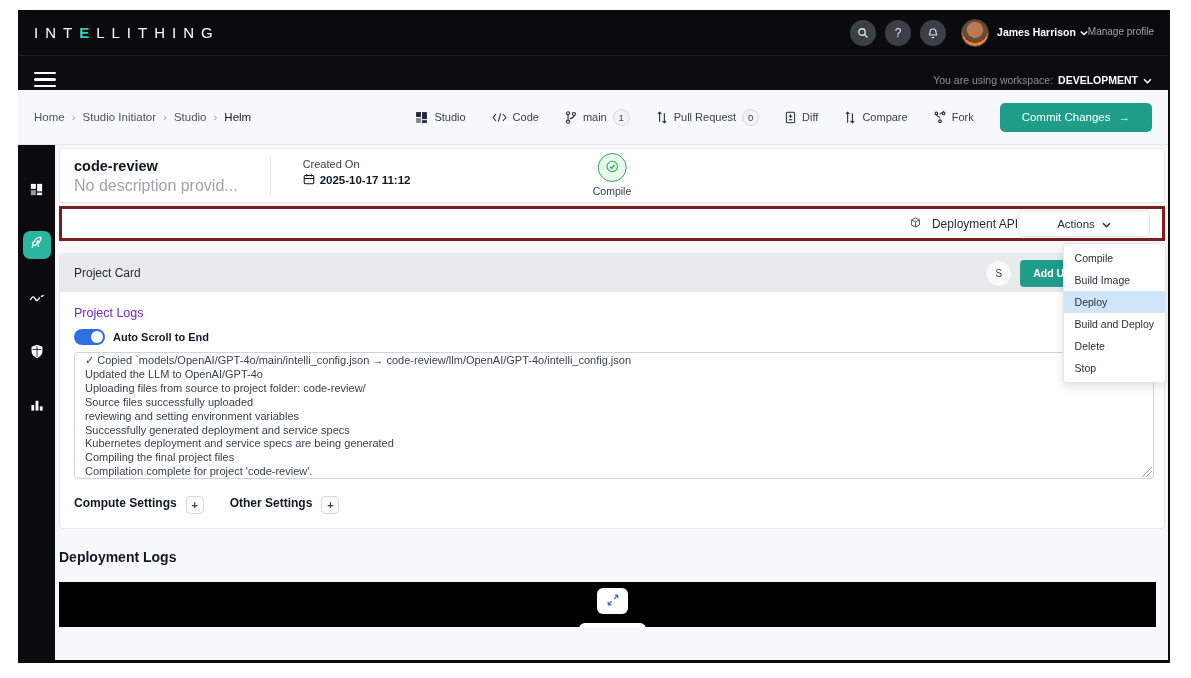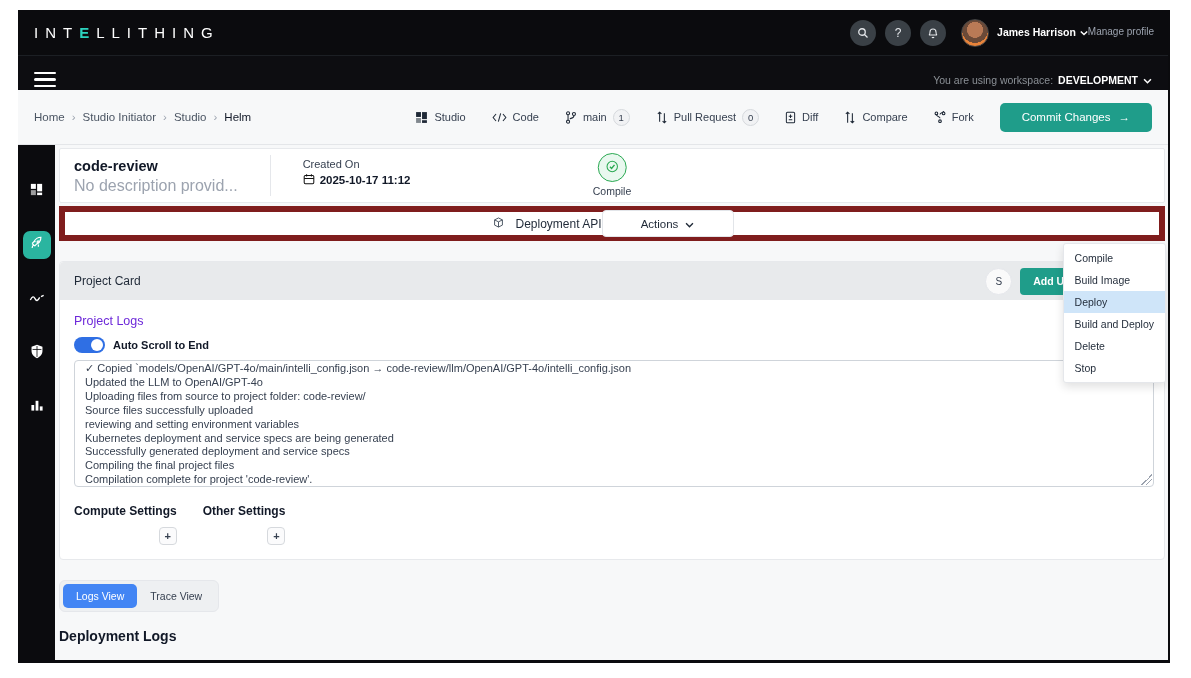--- a/index.html
+++ b/index.html
@@ -51,21 +51,21 @@
   .proj-name { font-size:14.5px; font-weight:700; color:#111827; }
   .proj-desc { font-size:16px; color:#9ca3af; margin-top:3px; }
   .vdiv { width:1px; background:#e5e7eb; margin:6px 0; }
   .created { padding:9px 14px 0 14px; }
   .created-label { font-size:11px; color:#374151; }
   .created-val { font-size:11.5px; font-weight:700; color:#111827; margin-top:3px; display:flex; align-items:center; gap:5px; }
   .compile-node { position:absolute; left:50%; top:4px; transform:translateX(-50%); display:flex; flex-direction:column; align-items:center; cursor:pointer; }
   .compile-circle { width:29px; height:29px; border-radius:50%; background:#e9f8ef; border:1.6px solid #2aa952; color:#2aa952; display:flex; align-items:center; justify-content:center; }
   .compile-label { font-size:10.5px; color:#374151; margin-top:3px; }
 
-  .deploy-row { height:35px; margin-bottom:20px; background:#fff; border:6px solid #7f1d1d; display:flex; align-items:center; justify-content:center; padding:0 12px 0 14px; }
+  .deploy-row { height:35px; margin-bottom:12px; background:#fff; border:3px solid #7f1d1d; display:flex; align-items:center; justify-content:flex-end; padding:0 12px 0 14px; }
   .deploy-title { display:flex; align-items:center; gap:10px; font-size:12px; color:#1f2937; }
   .actions-btn { width:132px; height:27px; background:#fff; border:1px solid #e2e5e9; border-radius:4px; font-size:11.5px; color:#1f2937; font-family:inherit; display:flex; align-items:center; justify-content:center; gap:7px; cursor:pointer; }
 
   .big-card { margin-bottom:20px; border:1px solid #e7e9ec; border-radius:4px; background:#fff; overflow:visible; }
   .gray-bar { height:38px; background:#e8eaec; border-radius:4px 4px 0 0; display:flex; align-items:center; justify-content:space-between; padding:0 62px 0 14px; }
   .gray-bar-title { font-size:12px; color:#1f2937; }
   .bar-right { display:flex; align-items:center; gap:8px; }
   .s-avatar { width:27px; height:27px; border-radius:50%; background:#fafafa; border:1px solid #e5e7eb; color:#374151; font-size:10px; display:flex; align-items:center; justify-content:center; cursor:pointer; }
   .adduser-btn { background:#1f9d8a; color:#fff; border:none; border-radius:4px; height:27px; padding:0 13px; font-size:10.5px; font-weight:700; font-family:inherit; cursor:pointer; }
 
@@ -74,21 +74,21 @@
   .toggle-row { display:flex; align-items:center; gap:8px; margin-bottom:7px; }
   .toggle { width:31px; height:16px; border-radius:9px; background:#2f6fe4; position:relative; cursor:pointer; flex:0 0 auto; }
   .toggle .knob { position:absolute; right:2px; top:2px; width:12px; height:12px; border-radius:50%; background:#fff; }
   .toggle-label { font-size:11px; font-weight:700; color:#111827; }
   .logbox { position:relative; border:1px solid #cfd4da; border-radius:4px; height:127px; padding:4px 14px 6px 10px; font-size:11px; line-height:13.9px; color:#374151; overflow:hidden; cursor:text; }
   .logbox .line { white-space:nowrap; }
   .logbox .line.first { margin-top:-3px; }
   .resize-grip { position:absolute; right:1px; bottom:1px; width:11px; height:11px; background:
       linear-gradient(135deg, transparent 0 50%, #9ca3af 50% 55%, transparent 55% 70%, #9ca3af 70% 75%, transparent 75%); cursor:nwse-resize; }
   .settings-row { display:flex; align-items:center; gap:26px; margin-top:17px; }
-  .setting { display:flex; align-items:flex-end; gap:9px; font-size:12px; font-weight:700; color:#111827;flex-direction:column; }
+  .setting { display:flex; align-items:flex-start; gap:9px; font-size:12px; font-weight:700; color:#111827; }
   .plus-btn { width:18px; height:18px; border:1px solid #d6d9dd; border-radius:4px; background:#fbfbfc; color:#374151; font-size:11px; display:flex; align-items:center; justify-content:center; cursor:pointer; }
 
   .tabs-wrap { display:inline-flex; background:#eef0f2; border:1px solid #e5e7eb; border-radius:6px; padding:3px; margin-bottom:16px; }
   .tab { font-size:10.5px; padding:6px 13px; border-radius:5px; color:#374151; cursor:pointer; white-space:nowrap; }
   .tab.active { background:#4285f4; color:#fff; }
 
   .dep-logs-title { font-size:14px; font-weight:700; color:#111827; margin-bottom:17px; }
 
   .console { background:#000; height:45px; margin-right:9px; overflow:hidden; }
   .console-controls { display:flex; align-items:center; gap:9px; padding:6px 0 5px 10px;flex-direction:column; }
@@ -345,44 +345,40 @@
               <span class="knob"></span>
             </span>
           <span class="toggle-label">Auto Scroll to End</span>
         </div>
         <div class="logbox">
           <div class="line first">✓ Copied `models/OpenAI/GPT-4o/main/intelli_config.json → code-review/llm/OpenAI/GPT-4o/intelli_config.json</div>
           <div class="line">Updated the LLM to OpenAI/GPT-4o</div>
           <div class="line">Uploading files from source to project folder: code-review/</div>
           <div class="line">Source files successfully uploaded</div>
           <div class="line">reviewing and setting environment variables</div>
+          <div class="line">Successfully generated deployment and service specs</div>
           <div class="line">Kubernetes deployment and service specs are being generated</div>
-          <div class="line">Successfully generated deployment and service specs</div>
           <div class="line">Compiling the final project files</div>
           <div class="line">Compilation complete for project 'code-review'.</div>
           <span class="resize-grip"></span>
         </div>
         <div class="settings-row">
           <div class="setting">
             <span>Compute Settings</span>
             <span class="plus-btn">+</span>
           </div>
           <div class="setting">
             <span>Other Settings</span>
             <span class="plus-btn">+</span>
           </div>
         </div>
       </div>
     </div>
 
     
-    <div class="tabs-wrap">
-      <span class="tab active">Logs View</span>
-      <span class="tab">Trace View</span>
-    </div>
 
     <div class="dep-logs-title">Deployment Logs</div>
 
     
     <div class="console">
       <div class="console-controls">
         <button class="expand-btn">
           <span><svg width="12" height="12" viewBox="0 0 20 20" fill="none" stroke="#2563eb" stroke-width="2">
                 <path d="M12 8 18 2m0 0h-5m5 0v5M8 12l-6 6m0 0h5m-5 0v-5"></path>
               </svg></span>

